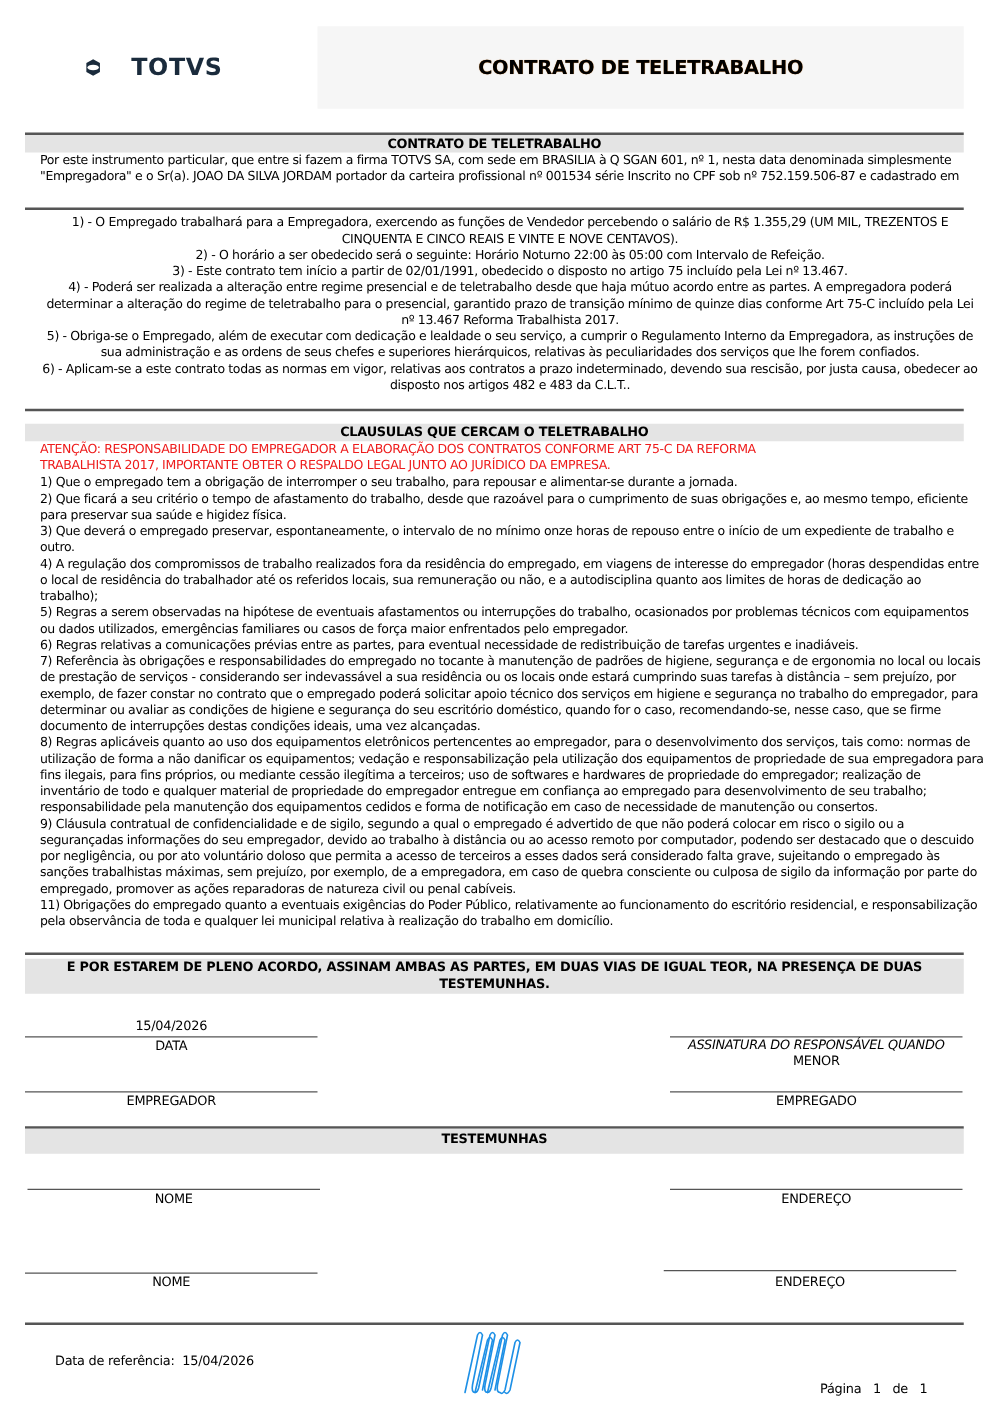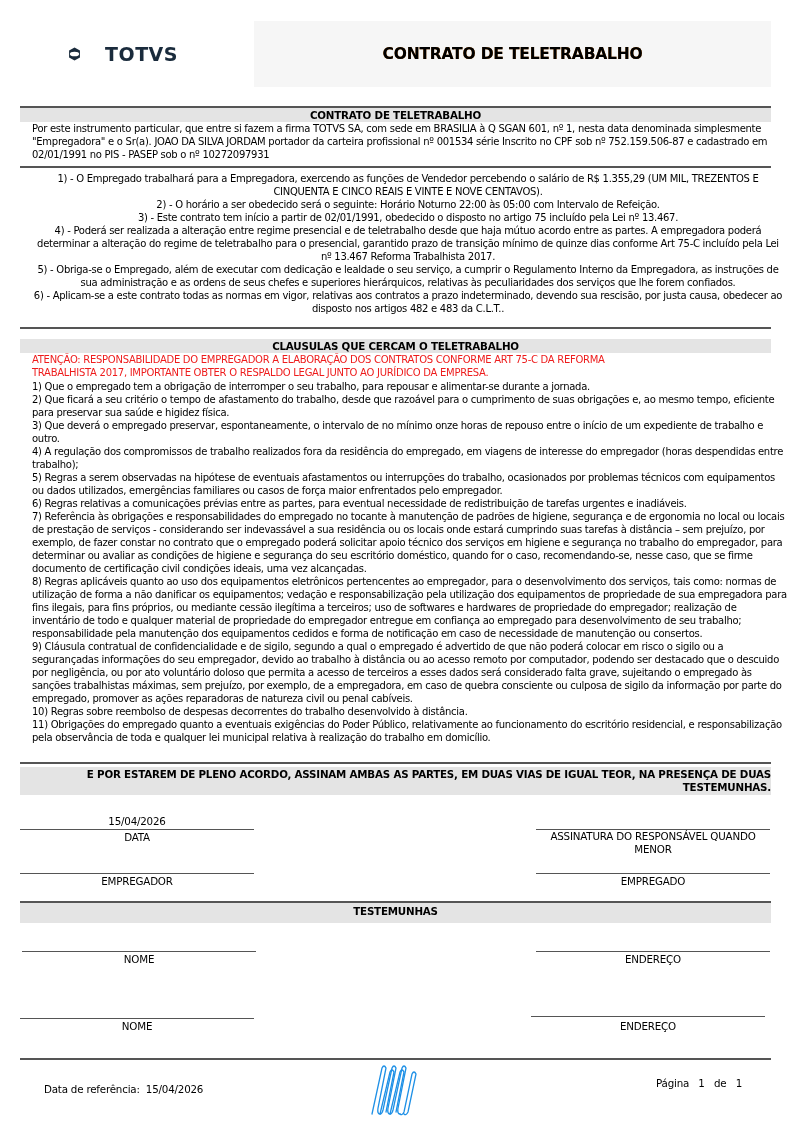--- a/index.html
+++ b/index.html
@@ -49,21 +49,20 @@
 </div>
 <div class="abs title-box">
   <span class="title-text">CONTRATO DE TELETRABALHO</span>
 </div>
 
 <div class="rule" style="top:106px;"></div>
 <div class="bar" style="top:108px;height:14px;line-height:14px;">CONTRATO DE TELETRABALHO</div>
 <div class="txt" style="top:122px;">
   <span class="ln">Por este instrumento particular, que entre si fazem a firma TOTVS SA, com sede em BRASILIA à Q SGAN 601, nº 1, nesta data denominada simplesmente</span>
   <span class="ln">"Empregadora" e o Sr(a). JOAO DA SILVA JORDAM portador da carteira profissional nº 001534 série  Inscrito no CPF sob nº 752.159.506-87 e cadastrado em</span>
-  <span class="ln">02/01/1991 no PIS - PASEP sob o nº 10272097931</span>
 </div>
 <div class="rule" style="top:166px;"></div>
 <div class="txt" style="top:172px;text-align:center;">
   <span class="ln">1) - O Empregado trabalhará para a Empregadora, exercendo as funções de Vendedor percebendo o salário de R$ 1.355,29 (UM MIL, TREZENTOS E</span>
   <span class="ln">CINQUENTA E CINCO REAIS E VINTE E NOVE CENTAVOS).</span>
   <span class="ln">2) - O horário a ser obedecido será o seguinte: Horário Noturno 22:00 às 05:00 com Intervalo de Refeição.</span>
   <span class="ln">3) - Este contrato tem início a partir de 02/01/1991, obedecido o disposto no artigo 75 incluído pela Lei nº 13.467.</span>
   <span class="ln">4) - Poderá ser realizada a alteração entre regime presencial e de teletrabalho desde que haja mútuo acordo entre as partes. A empregadora poderá</span>
   <span class="ln">determinar a alteração do regime de teletrabalho para o presencial, garantido prazo de transição mínimo de quinze dias conforme Art 75-C incluído pela Lei</span>
   <span class="ln">nº 13.467 Reforma Trabalhista 2017.</span>
@@ -79,57 +78,57 @@
   <span class="ln">ATENÇÃO: RESPONSABILIDADE DO EMPREGADOR A ELABORAÇÃO DOS CONTRATOS CONFORME ART 75-C DA REFORMA</span>
   <span class="ln">TRABALHISTA 2017, IMPORTANTE OBTER O RESPALDO LEGAL JUNTO AO JURÍDICO DA EMPRESA.</span>
 </div>
 <div class="txt" style="top:380px;" id="telework-lines">
     <span class="ln">1) Que o empregado tem a obrigação de interromper o seu trabalho, para repousar e alimentar-se durante a jornada.</span>
     <span class="ln">2) Que ficará a seu critério o tempo de afastamento do trabalho, desde que razoável para o cumprimento de suas obrigações e, ao mesmo tempo, eficiente</span>
     <span class="ln">para preservar sua saúde e higidez física.</span>
     <span class="ln">3) Que deverá o empregado preservar, espontaneamente, o intervalo de no mínimo onze horas de repouso entre o início de um expediente de trabalho e</span>
     <span class="ln">outro.</span>
     <span class="ln">4) A regulação dos compromissos de trabalho realizados fora da residência do empregado, em viagens de interesse do empregador (horas despendidas entre</span>
+    <span class="ln">o local de residência do trabalhador até os referidos locais, sua remuneração ou não, e a autodisciplina quanto aos limites de horas de dedicação ao</span>
     <span class="ln">trabalho);</span>
     <span class="ln">5) Regras a serem observadas na hipótese de eventuais afastamentos ou interrupções do trabalho, ocasionados por problemas técnicos com equipamentos</span>
     <span class="ln">ou dados utilizados, emergências familiares ou casos de força maior enfrentados pelo empregador.</span>
     <span class="ln">6) Regras relativas a comunicações prévias entre as partes, para eventual necessidade de redistribuição de tarefas urgentes e inadiáveis.</span>
     <span class="ln">7) Referência às obrigações e responsabilidades do empregado no tocante à manutenção de padrões de higiene, segurança e de ergonomia no local ou locais</span>
     <span class="ln">de prestação de serviços - considerando ser indevassável a sua residência ou os locais onde estará cumprindo suas tarefas à distância – sem prejuízo, por</span>
     <span class="ln">exemplo, de fazer constar no contrato que o empregado poderá solicitar apoio técnico dos serviços em higiene e segurança no trabalho do empregador, para</span>
     <span class="ln">determinar ou avaliar as condições de higiene e segurança do seu escritório doméstico, quando for o caso, recomendando-se, nesse caso, que se firme</span>
-    <span class="ln">documento de certificação civil condições ideais, uma vez alcançadas.</span>
+    <span class="ln">documento de interrupções destas condições ideais, uma vez alcançadas.</span>
     <span class="ln">8) Regras aplicáveis quanto ao uso dos equipamentos eletrônicos pertencentes ao empregador, para o desenvolvimento dos serviços, tais como: normas de</span>
     <span class="ln">utilização de forma a não danificar os equipamentos; vedação e responsabilização pela utilização dos equipamentos de propriedade de sua empregadora para</span>
     <span class="ln">fins ilegais, para fins próprios, ou mediante cessão ilegítima a terceiros; uso de softwares e hardwares de propriedade do empregador; realização de</span>
     <span class="ln">inventário de todo e qualquer material de propriedade do empregador entregue em confiança ao empregado para desenvolvimento de seu trabalho;</span>
     <span class="ln">responsabilidade pela manutenção dos equipamentos cedidos e forma de notificação em caso de necessidade de manutenção ou consertos.</span>
     <span class="ln">9) Cláusula contratual de confidencialidade e de sigilo, segundo a qual o empregado é advertido de que não poderá colocar em risco o sigilo ou a</span>
     <span class="ln">segurançadas informações do seu empregador, devido ao trabalho à distância ou ao acesso remoto por computador, podendo ser destacado que o descuido</span>
     <span class="ln">por negligência, ou por ato voluntário doloso que permita a acesso de terceiros a esses dados será considerado falta grave, sujeitando o empregado às</span>
     <span class="ln">sanções trabalhistas máximas, sem prejuízo, por exemplo, de a empregadora, em caso de quebra consciente ou culposa de sigilo da informação por parte do</span>
     <span class="ln">empregado, promover as ações reparadoras de natureza civil ou penal cabíveis.</span>
-    <span class="ln">10) Regras sobre reembolso de despesas decorrentes do trabalho desenvolvido à distância.</span>
     <span class="ln">11) Obrigações do empregado quanto a eventuais exigências do Poder Público, relativamente ao funcionamento do escritório residencial, e responsabilização</span>
     <span class="ln">pela observância de toda e qualquer lei municipal relativa à realização do trabalho em domicílio.</span>
   </div>
 
 <div class="rule" style="top:762px;"></div>
-<div class="bar" style="top:767px;height:28px;line-height:13px;padding-top:1px;box-sizing:border-box;text-align:right;">
+<div class="bar" style="top:767px;height:28px;line-height:13px;padding-top:1px;box-sizing:border-box;">
   <span style="display:block;">E POR ESTAREM DE PLENO ACORDO, ASSINAM AMBAS AS PARTES, EM DUAS VIAS DE IGUAL TEOR, NA PRESENÇA DE DUAS</span>
   <span style="display:block;">TESTEMUNHAS.</span>
 </div>
 
 <div class="siglabel" style="left:20px;width:234px;top:815px;">15/04/2026</div>
 <div class="sigline" style="left:20px;width:234px;top:829px;"></div>
 <div class="siglabel" style="left:20px;width:234px;top:831px;">DATA</div>
 
 <div class="sigline" style="left:536px;width:234px;top:829px;"></div>
 <div class="siglabel" style="left:536px;width:234px;top:830px;">
-  <span style="display:block;">ASSINATURA DO RESPONSÁVEL QUANDO</span>
+  <span style="display:block;font-style:italic;">ASSINATURA DO RESPONSÁVEL QUANDO</span>
   <span style="display:block;">MENOR</span>
 </div>
 
 <div class="sigline" style="left:20px;width:234px;top:873px;"></div>
 <div class="siglabel" style="left:20px;width:234px;top:875px;">EMPREGADOR</div>
 <div class="sigline" style="left:536px;width:234px;top:873px;"></div>
 <div class="siglabel" style="left:536px;width:234px;top:875px;">EMPREGADO</div>
 
 <div class="rule" style="top:901px;"></div>
 <div class="bar" style="top:903px;height:20px;line-height:16px;">TESTEMUNHAS</div>
@@ -150,18 +149,18 @@
   <span>15/04/2026</span>
 </div>
 <svg class="abs" style="left:368px;top:1064px;" width="56" height="54" viewBox="0 0 56 54">
   <g fill="none" stroke="#1e90e6" stroke-width="1.3" stroke-linecap="round">
     <path d="M4 50 L14 4 Q16 0 18 4 L10 44 Q9 50 12 50 Q14 50 15 46 L24 4 Q26 0 28 4 L20 44 Q19 50 22 50 Q24 50 25 46 L34 4 Q36 0 38 4 L30 44 Q29 50 32 50"></path>
     <path d="M12 50 L22 8 Q24 4 26 8 L18 48"></path>
     <path d="M32 50 Q34 52 36 48 L44 10 Q46 6 48 10 L40 48 Q38 52 36 50"></path>
     <path d="M22 50 L32 8 Q34 4 36 8 L28 48"></path>
   </g>
 </svg>
-<div class="footer-txt" style="left:656px;top:1077px;">
+<div class="footer-txt" style="left:656px;top:1105px;">
   <span>Página</span>&nbsp;&nbsp;
   <span>1</span>&nbsp;&nbsp;
   <span>de</span>&nbsp;&nbsp;
   <span>1</span>
 </div>
 
 </body></html>

